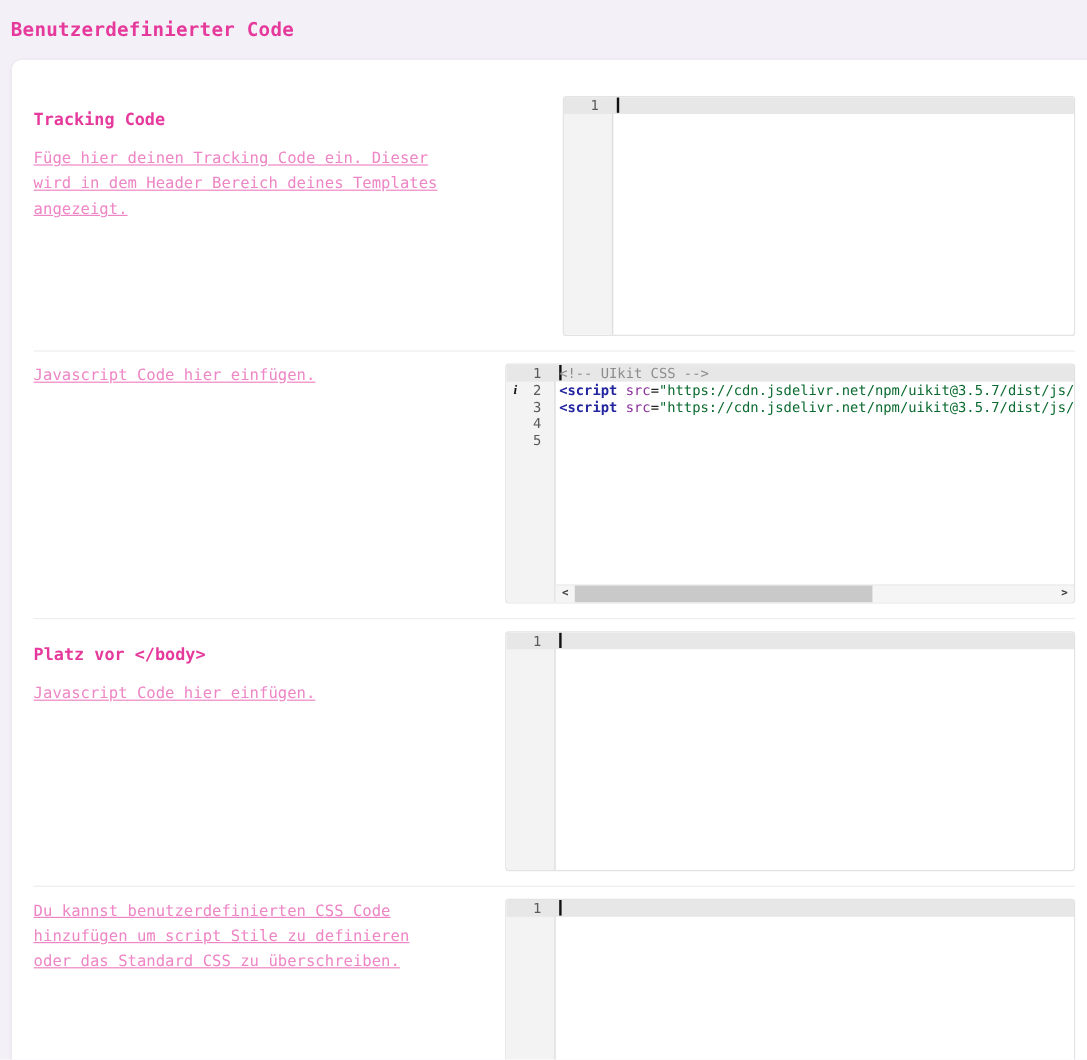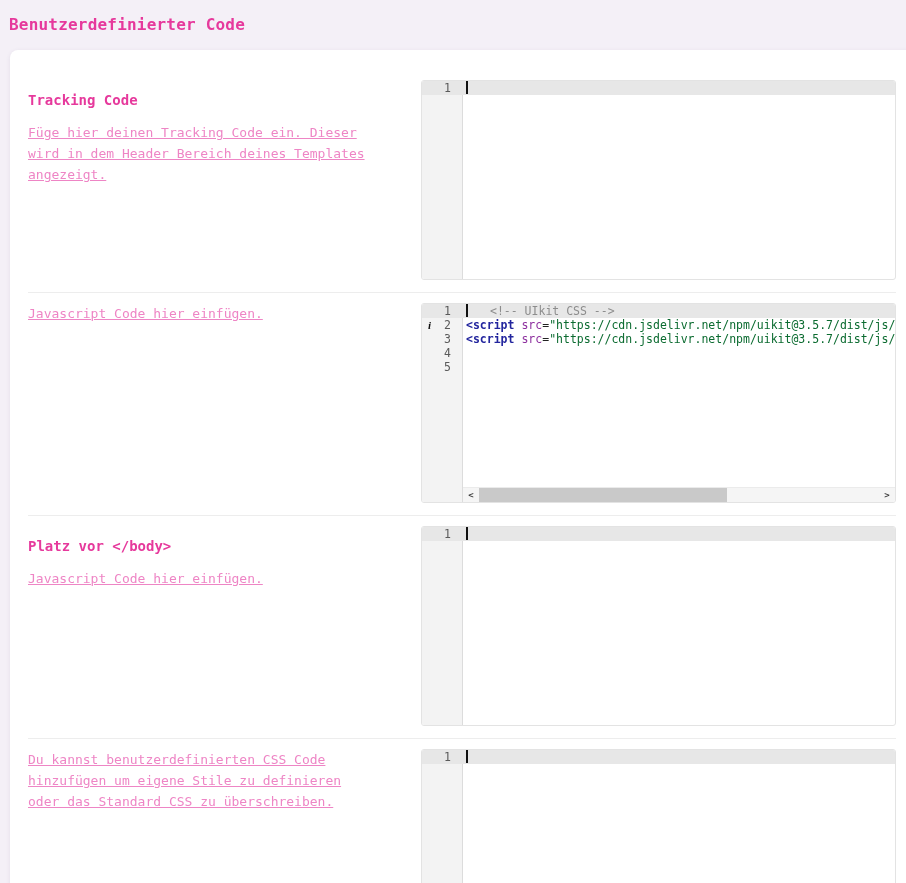--- a/index.html
+++ b/index.html
@@ -16,40 +16,40 @@
   .page-title{
     margin:0;padding:12px 0 0 9px;font-size:16px;line-height:26px;
     font-weight:bold;color:var(--accent);letter-spacing:0.2px;
   }
   .card{
     margin:12px 0 0 10px;width:912px;height:900px;background:#ffffff;
     border-radius:8px;box-shadow:0 1px 4px rgba(80,60,110,0.10);
     padding:30px 26px 0 18px;
   }
   .row{display:flex;padding:10px 0 12px 0;}
-  .row:first-child{padding-top:0;}
+  .row:first-child{padding-top:0;gap:48px;}
   .row + .row{border-top:1px solid #ededed;}
   .textcol{flex:none;width:348px;margin-right:45px;}
   .sec-h{margin:11px 0 13px 0;font-size:14px;line-height:18px;font-weight:bold;color:var(--accent);}
   .sec-d{margin:0;font-size:13px;line-height:21px;color:var(--muted);text-decoration:underline;}
   .editorcol{flex:1;min-width:0;}
   .editor{
     position:relative;height:200px;background:#ffffff;
     border:1px solid #e3e3e3;border-radius:3px;overflow:hidden;
     font-size:11.5px;line-height:14px;
   }
   .gutter-bg{position:absolute;left:0;top:0;bottom:0;width:41px;background:#f3f3f3;border-right:1px solid #dcdcdc;}
   .lines{position:relative;}
   .line{position:relative;display:flex;height:14px;line-height:14px;}
   .line.active{background:#e7e7e7;}
   .lnum{flex:none;width:42px;text-align:right;padding-right:13px;color:#5a5a5a;}
   .lcode{flex:1;min-width:0;white-space:pre;overflow:hidden;padding-left:2px;color:var(--tk-plain);}
   .caret{display:inline-block;width:1.5px;height:13px;background:#111;vertical-align:top;margin-right:-1.5px;}
   .lint{position:absolute;left:6px;top:0;font-family:"Liberation Serif","DejaVu Serif",serif;font-style:italic;font-weight:bold;font-size:11px;line-height:14px;color:#111;}
-  .tk-comment{color:var(--tk-comment);padding-left:24px;}
+  .tk-comment{color:var(--tk-comment);}
   .tk-tag{color:var(--tk-tag);font-weight:bold;}
   .tk-attribute{color:var(--tk-attribute);}
   .tk-string{color:var(--tk-string);}
   .tk-plain{color:var(--tk-plain);}
   .hscroll{
     position:absolute;left:41px;right:0;bottom:0;height:15px;background:#f5f5f5;
     border-top:1px solid #ebebeb;display:flex;align-items:stretch;
   }
   .sarrow{flex:none;width:16px;text-align:center;font-size:9px;line-height:14px;font-weight:bold;color:#3c3c3c;cursor:default;}
   .strack{flex:1;position:relative;}
@@ -133,21 +133,21 @@
               <span class="lnum">1</span>
               <span class="lcode"><span class="caret"></span></span>
             </div>
           </div>
       </div>
     </div>
   </div>
 
   <div class="row">
     <div class="textcol">
-      <p class="sec-d">Du kannst benutzerdefinierten CSS Code hinzufügen um eigene Stile zu definieren oder das Standard CSS zu überschreiben.</p>
+      <p class="sec-d">Du kannst benutzerdefinierten CSS Code hinzufügen um script Stile zu definieren oder das Standard CSS zu überschreiben.</p>
     </div>
     <div class="editorcol">
       <div class="editor">
         <div class="gutter-bg"></div>
         <div class="lines">
             <div class="line active">
               <span class="lnum">1</span>
               <span class="lcode"><span class="caret"></span></span>
             </div>
           </div>

